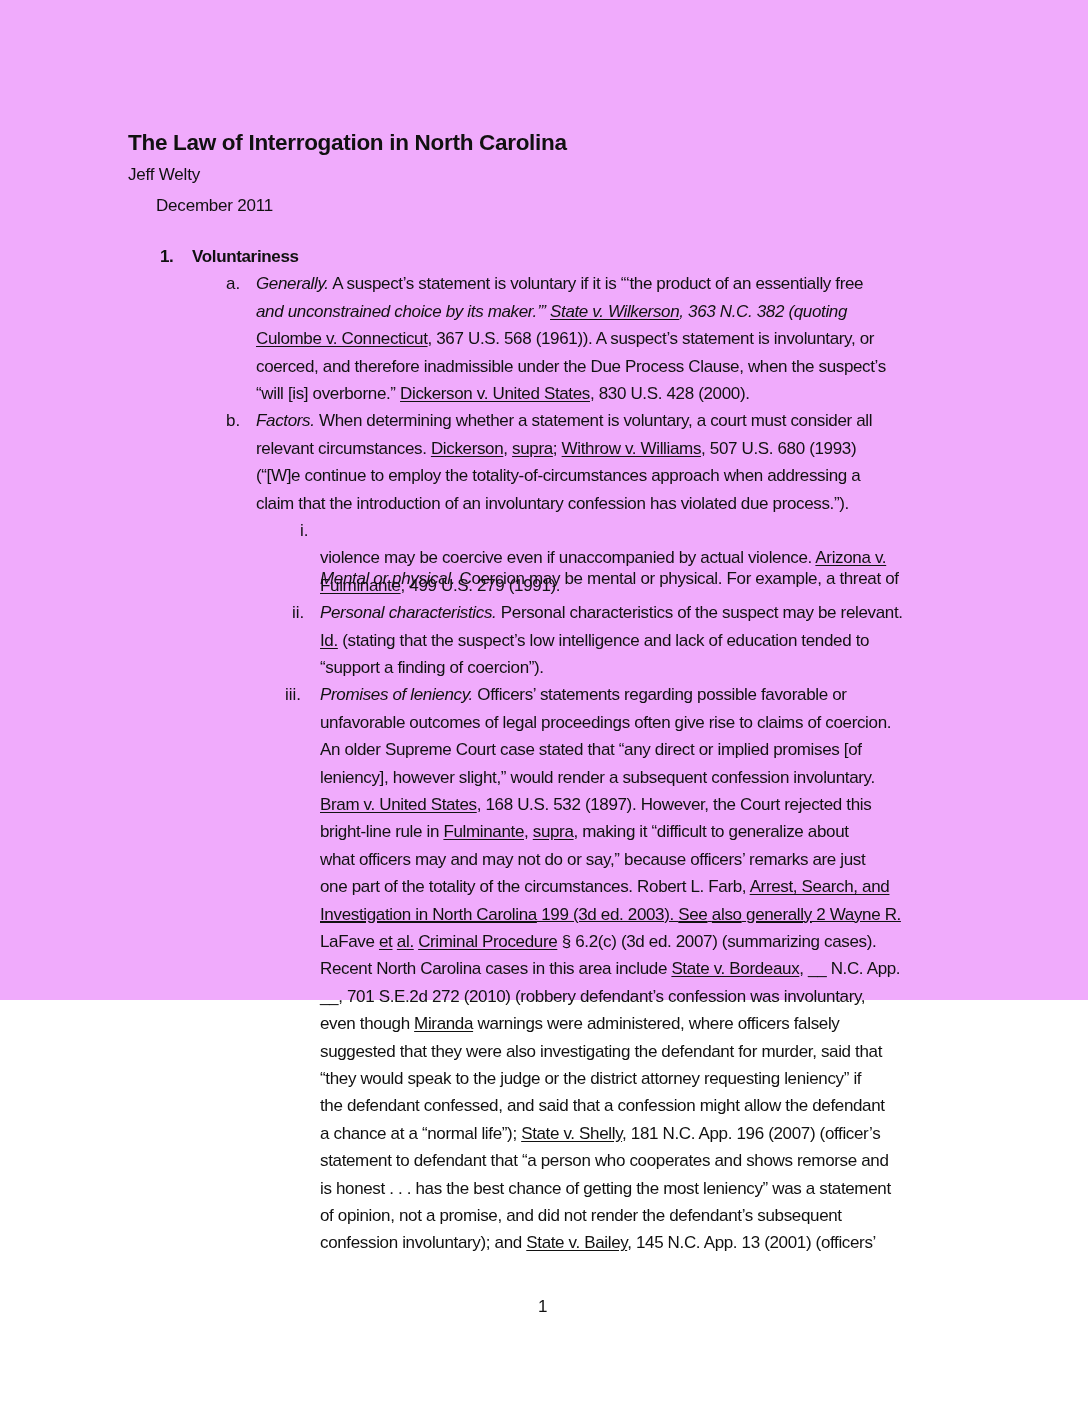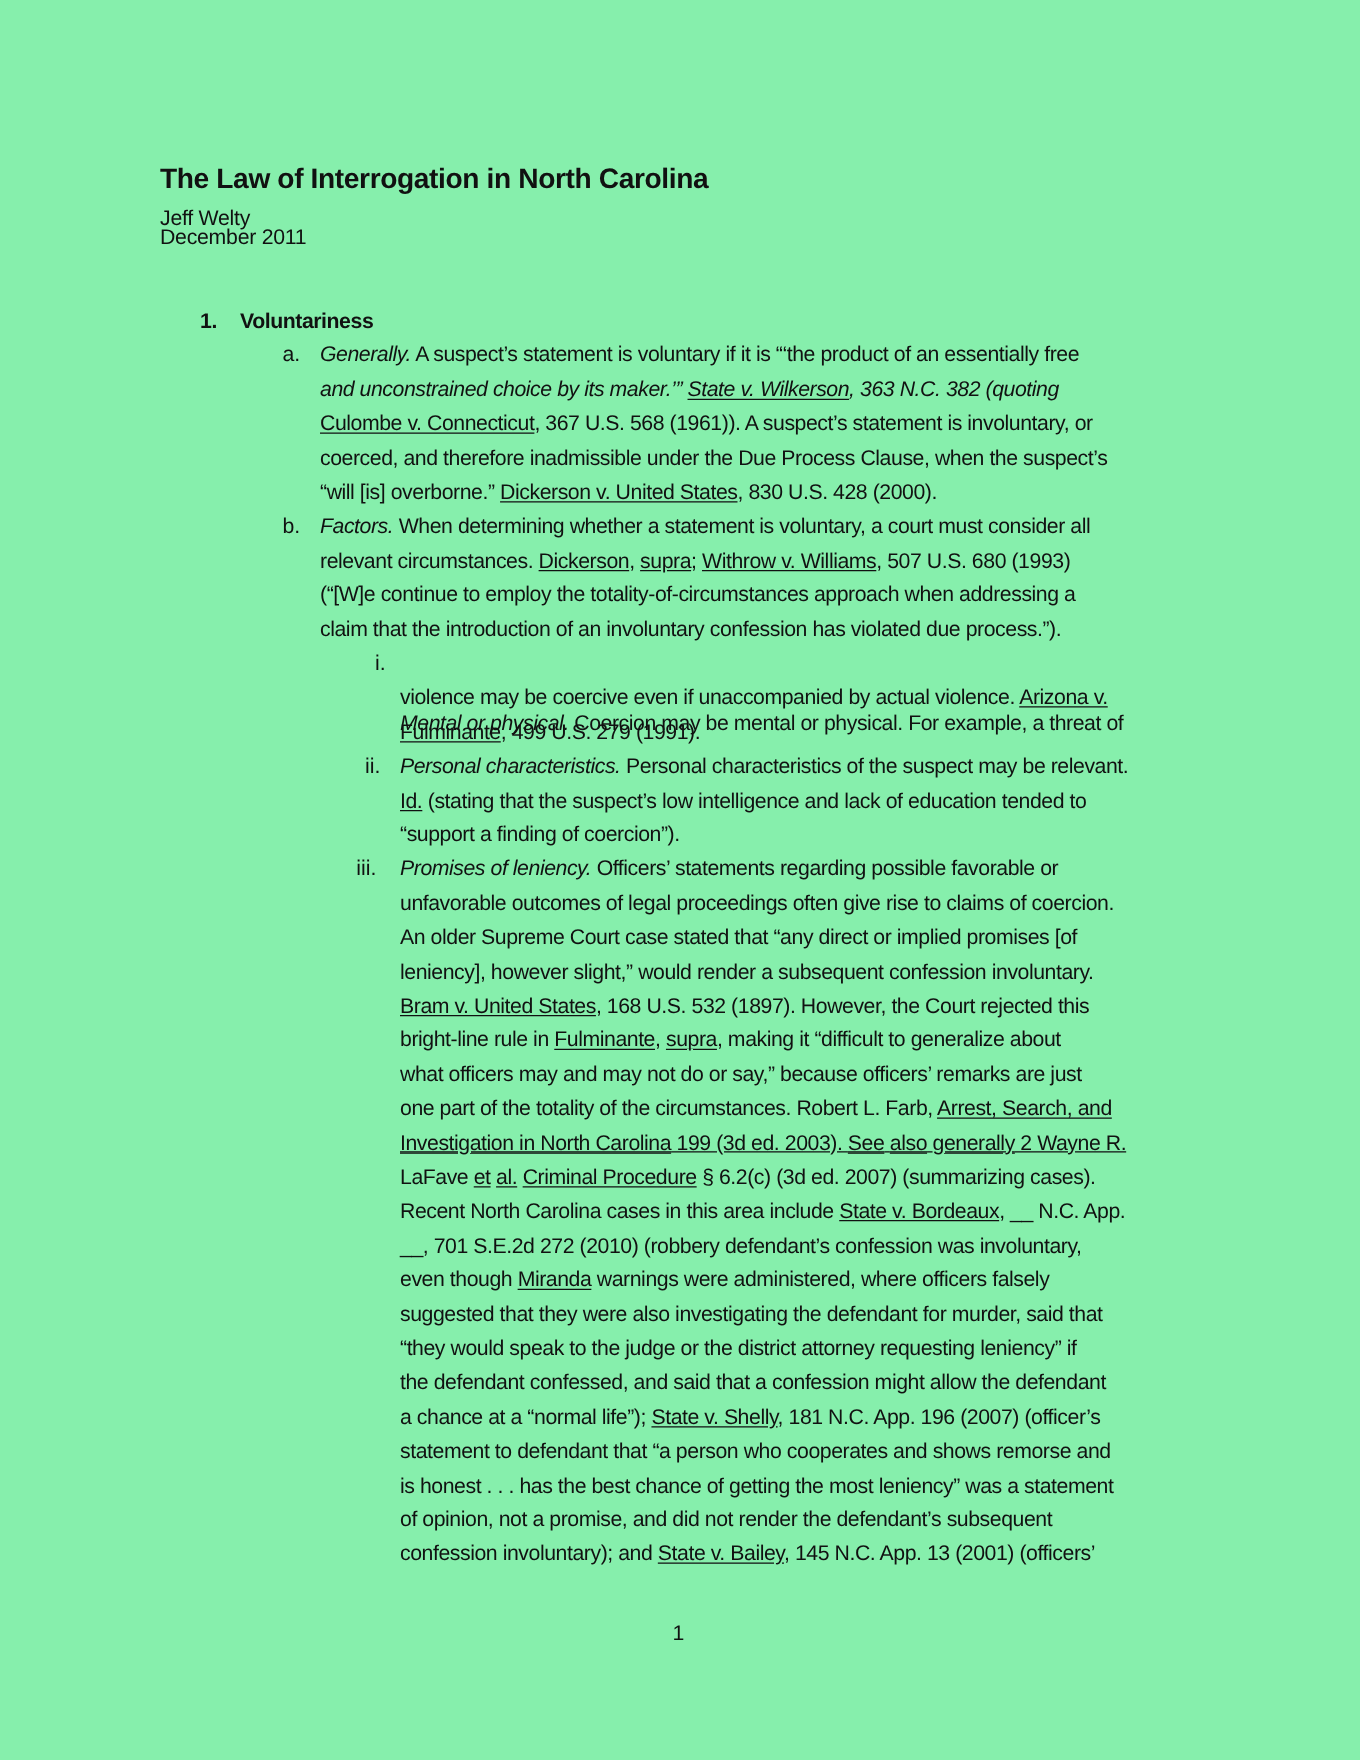--- a/index.html
+++ b/index.html
@@ -1,36 +1,36 @@
 <!DOCTYPE html>
 <html><head>
 <meta charset="utf-8">
 <style>
   html, body { margin:0; padding:0; background:#ffffff; }
   body { width:1088px; height:1408px; position:relative; overflow:hidden;
          font-family:"Liberation Sans", sans-serif; color:#111; }
-  .page { position:absolute; left:0; top:0; width:1088px; height:1408px; background:#86efac; }
+  .page { position:absolute; left:0; top:0; width:1088px; height:1000px; background:#f0abfc; }
   .title { position:absolute; left:128px; top:130px; font-size:22.5px; font-weight:bold; letter-spacing:-0.3px; }
   .meta { position:absolute; left:128px; font-size:17px; letter-spacing:-0.2px; }
   .logo { position:absolute; left:627px; top:136px; width:320px; height:62px; }
   .line { position:absolute; font-size:17px; letter-spacing:-0.35px; white-space:nowrap; line-height:22px; }
   .marker { position:absolute; font-size:17px; line-height:22px; }
   .u { text-decoration:underline; text-underline-offset:2px; }
   .i { font-style:italic; }
   .b { font-weight:bold; }
   .pagenum { position:absolute; left:538px; top:1297px; font-size:17px; }
 </style>
 </head>
 <body>
 
 <div class="page">
 
   <div class="title">The Law of Interrogation in North Carolina</div>
   <div class="meta" style="top:165px;">Jeff Welty</div>
-  <div class="meta" style="top:180px;">December 2011</div>
+  <div class="meta" style="top:196px;margin-left:28px;">December 2011</div>
 
 
   <div id="body-text">
       <div class="line b" style="left: 160px; top: 246px;">1.</div>
       <div class="line b" style="left: 192px; top: 246px;">Voluntariness</div>
       <div class="marker" style="left: 226px; top: 273.4px;">a.</div>
       <div class="line" style="left: 256px; top: 273.4px;"><span class="i">Generally.</span><span> A suspect’s statement is voluntary if it is “‘the product of an essentially free</span></div>
       <div class="line" style="left: 256px; top: 300.8px; font-style: italic;"><span>and unconstrained choice by its maker.’” </span><span class="u">State v. Wilkerson</span><span>, 363 N.C. 382 (quoting</span></div>
       <div class="line" style="left: 256px; top: 328.2px;"><span class="u">Culombe v. Connecticut</span><span>, 367 U.S. 568 (1961)). A suspect’s statement is involuntary, or</span></div>
       <div class="line" style="left: 256px; top: 355.6px;"><span>coerced, and therefore inadmissible under the Due Process Clause, when the suspect’s</span></div>

